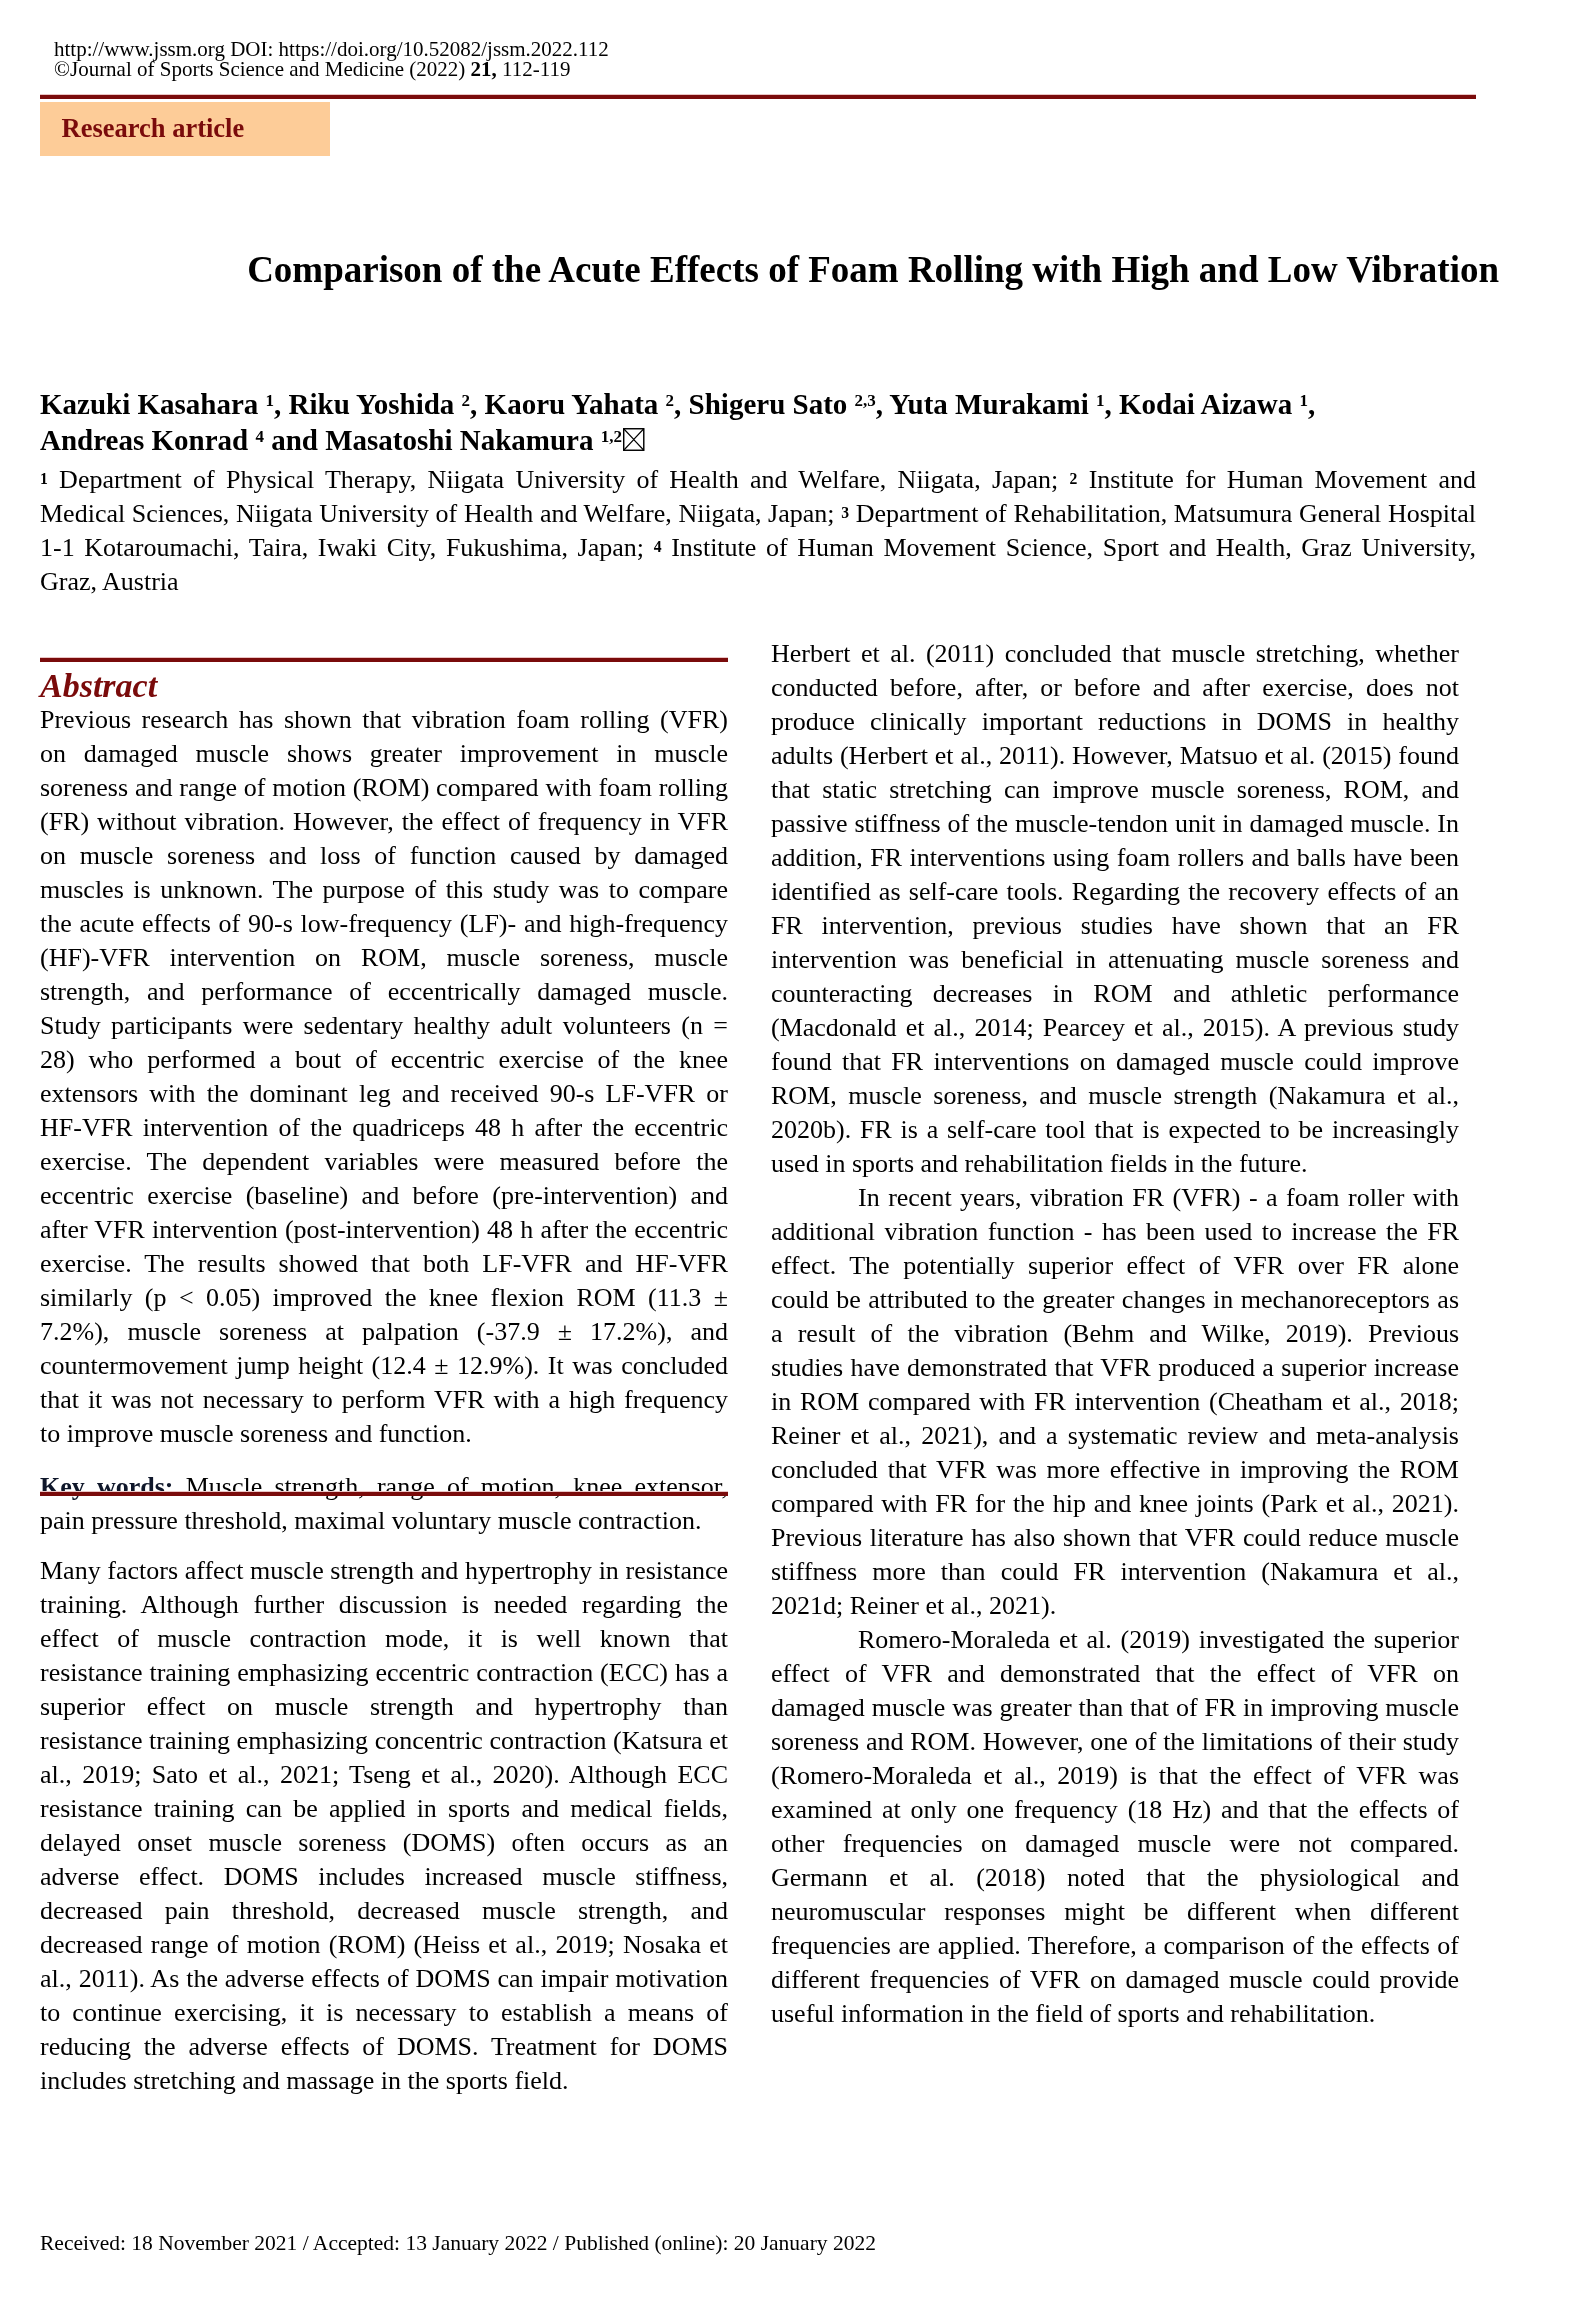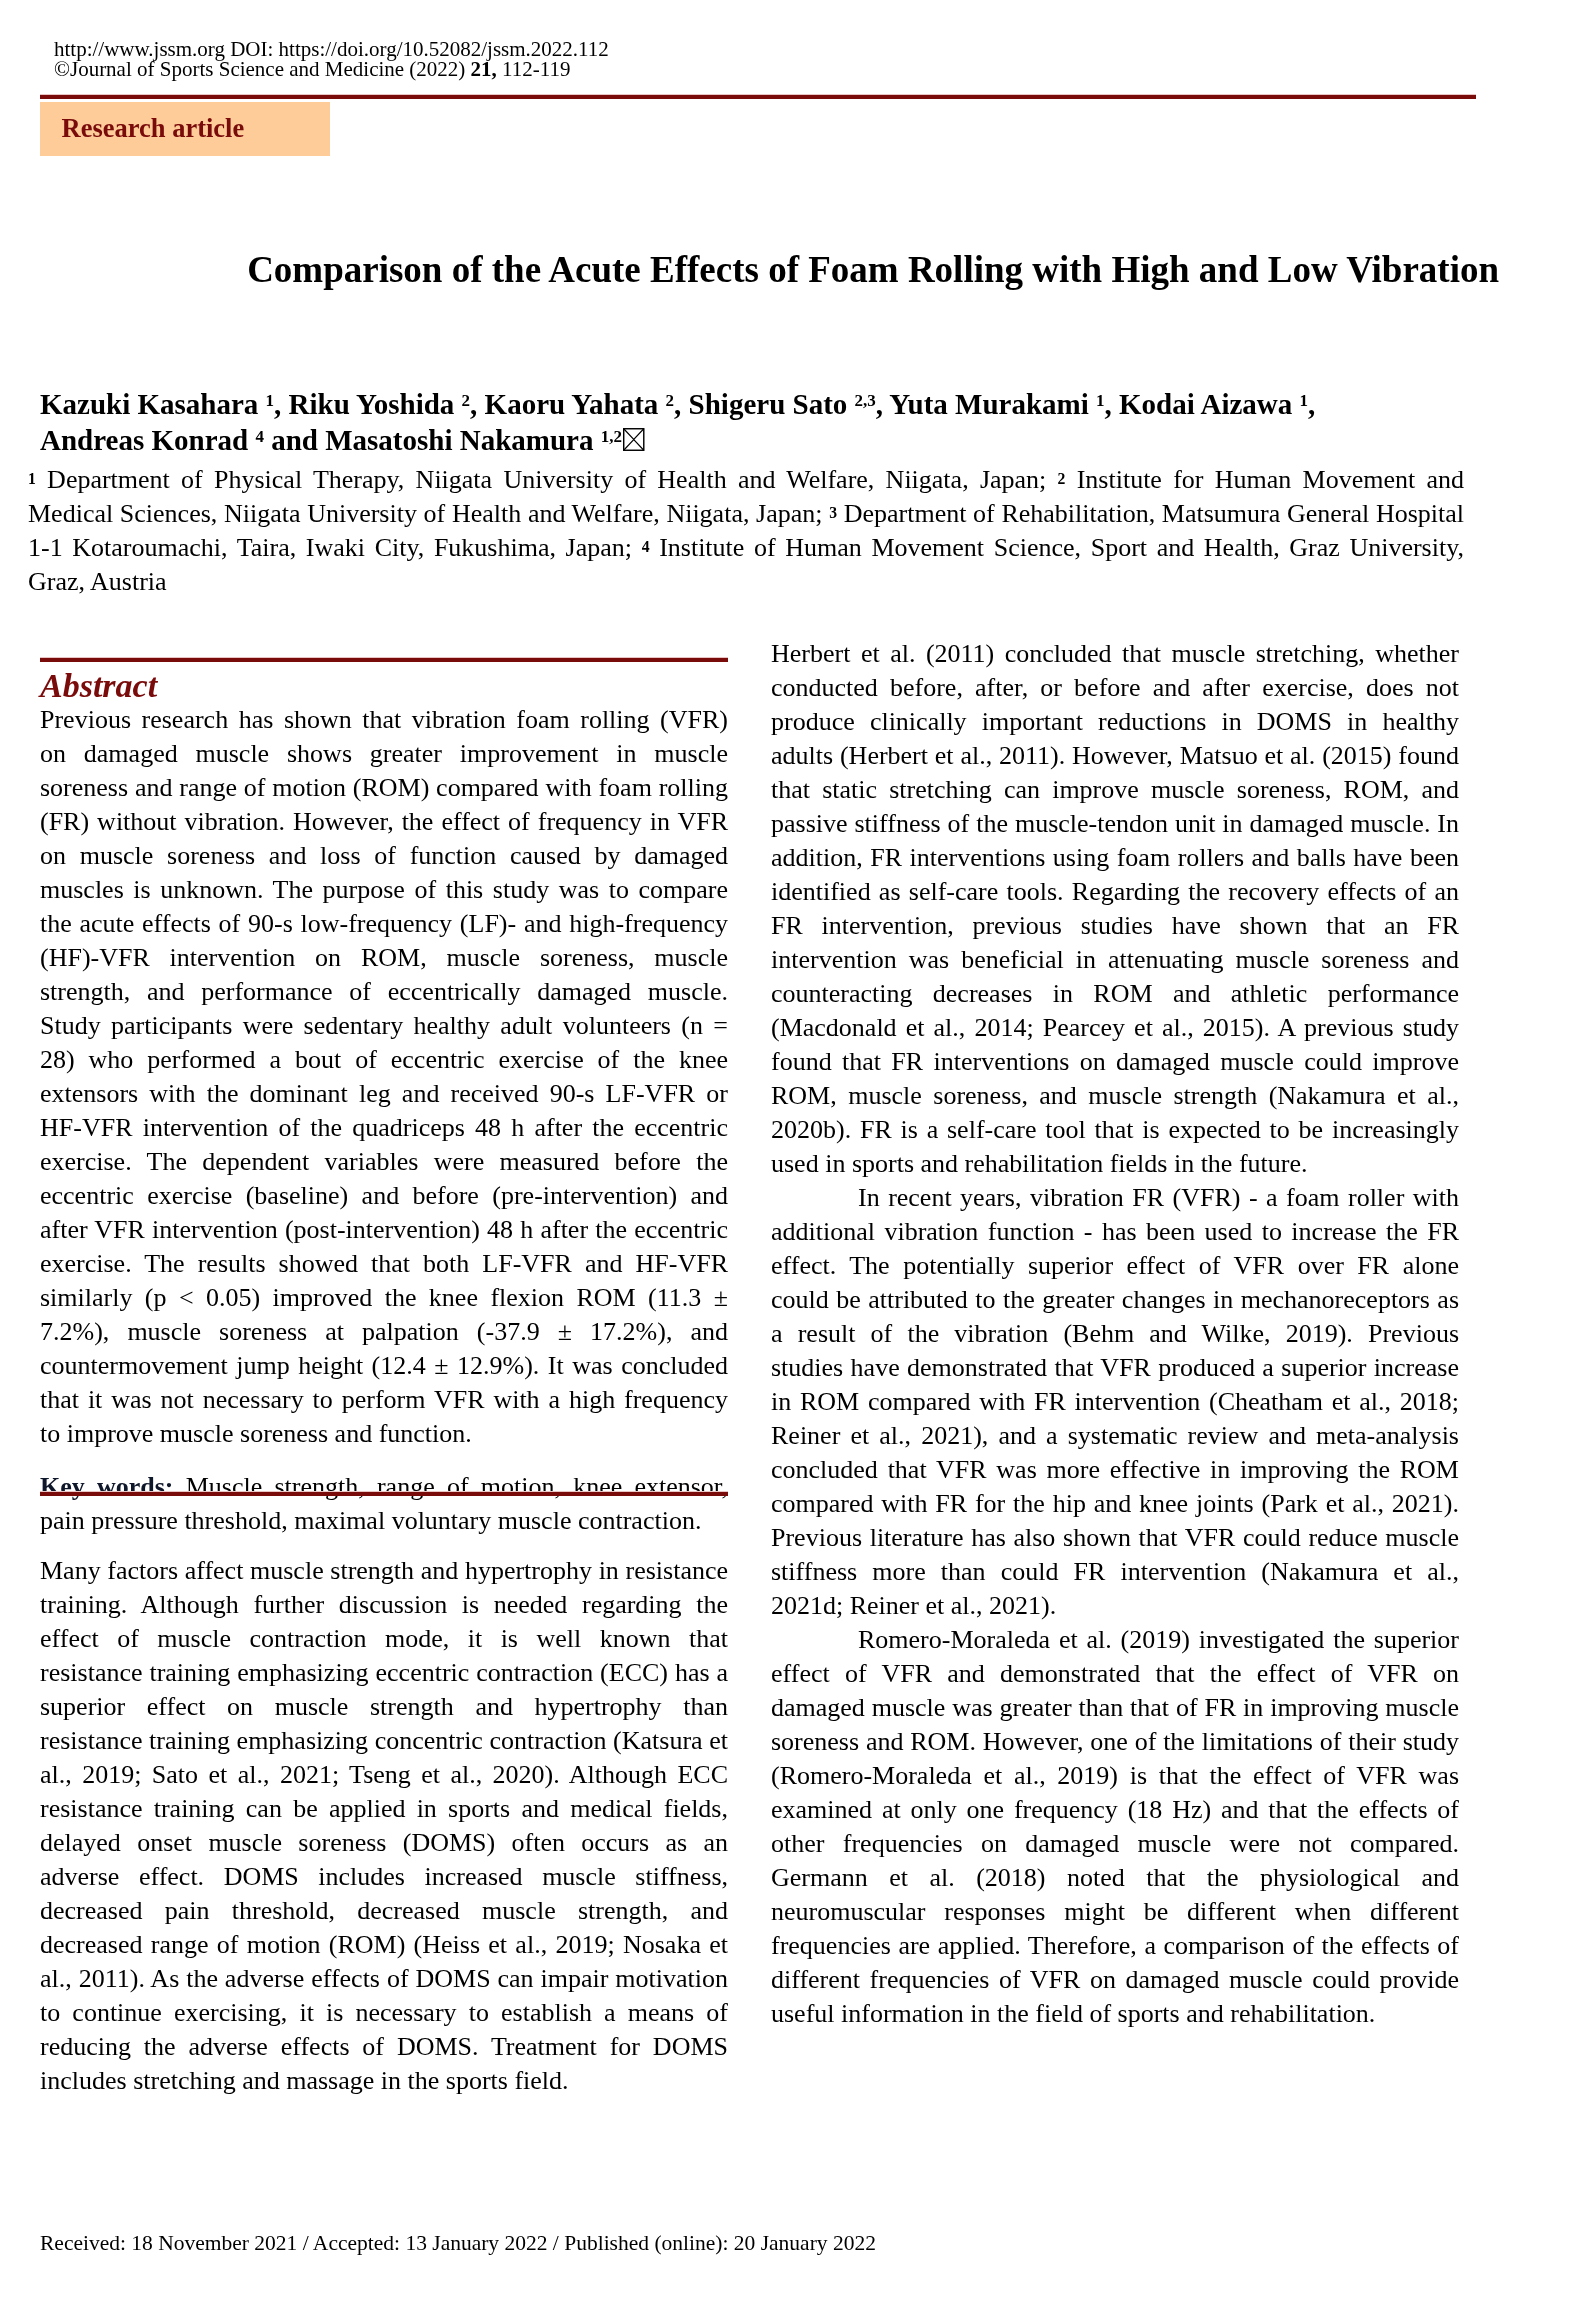--- a/index.html
+++ b/index.html
@@ -8,21 +8,21 @@
   .abs { position:absolute; }
   .journal-line { font-size:21px; line-height:26px; left:54px; }
   .journal-line b { font-weight:bold; }
   .top-rule { left:40px; top:94px; width:1436px; height:3.6px; background:#7a0b0b; border-top:1.4px solid #e9c4c4; }
   .badge { left:40px; top:102px; width:290px; height:54px; background:#fdcc98;text-decoration:underline; }
   .badge span { position:absolute; left:21.5px; top:11.4px; font-size:26.5px; font-weight:bold; color:#7a0b0b; }
   .title { left:40px; top:247px; width:1459px; font-size:37px; line-height:45px; font-weight:bold;text-align:right; }
   .authors { left:40px; top:386px; width:1466px; font-size:29px; line-height:36px; font-weight:bold; }
   .authors sup { font-size:17px; font-weight:bold; vertical-align:top; position:relative; top:-2.9px; }
   .mail-icon { display:inline-block; width:21.5px; height:23px; vertical-align:-1.4px; margin-left:1.4px; }
-  .affil { left:28px; top:463px; width:1436px; font-size:26px; line-height:34px; text-align:justify; }
+  .affil { left:40px; top:463px; width:1436px; font-size:26px; line-height:34px; text-align:justify; }
   .affil sup { font-size:15.7px; font-weight:bold; vertical-align:top; position:relative; top:-1.4px; }
   .col { width:688px; font-size:26px; line-height:34px; text-align:justify; }
   .col p { margin:0; }
   .col .indent { text-indent:87px; }
   .rule { height:3.6px; background:#7a0b0b; border-top:1.4px solid #e9c4c4; width:688px; }
   .sec-head { color:#7a0b0b; font-weight:bold; }
   .abstract-head { font-size:34px;font-style:italic; }
   .intro-head { font-size:29px; }
   .kw-label { color:#0f172a; font-weight:bold; }
   .footer { left:40px; top:2230px; font-size:21.5px; line-height:27px;font-family:Liberation Serif, serif; }

